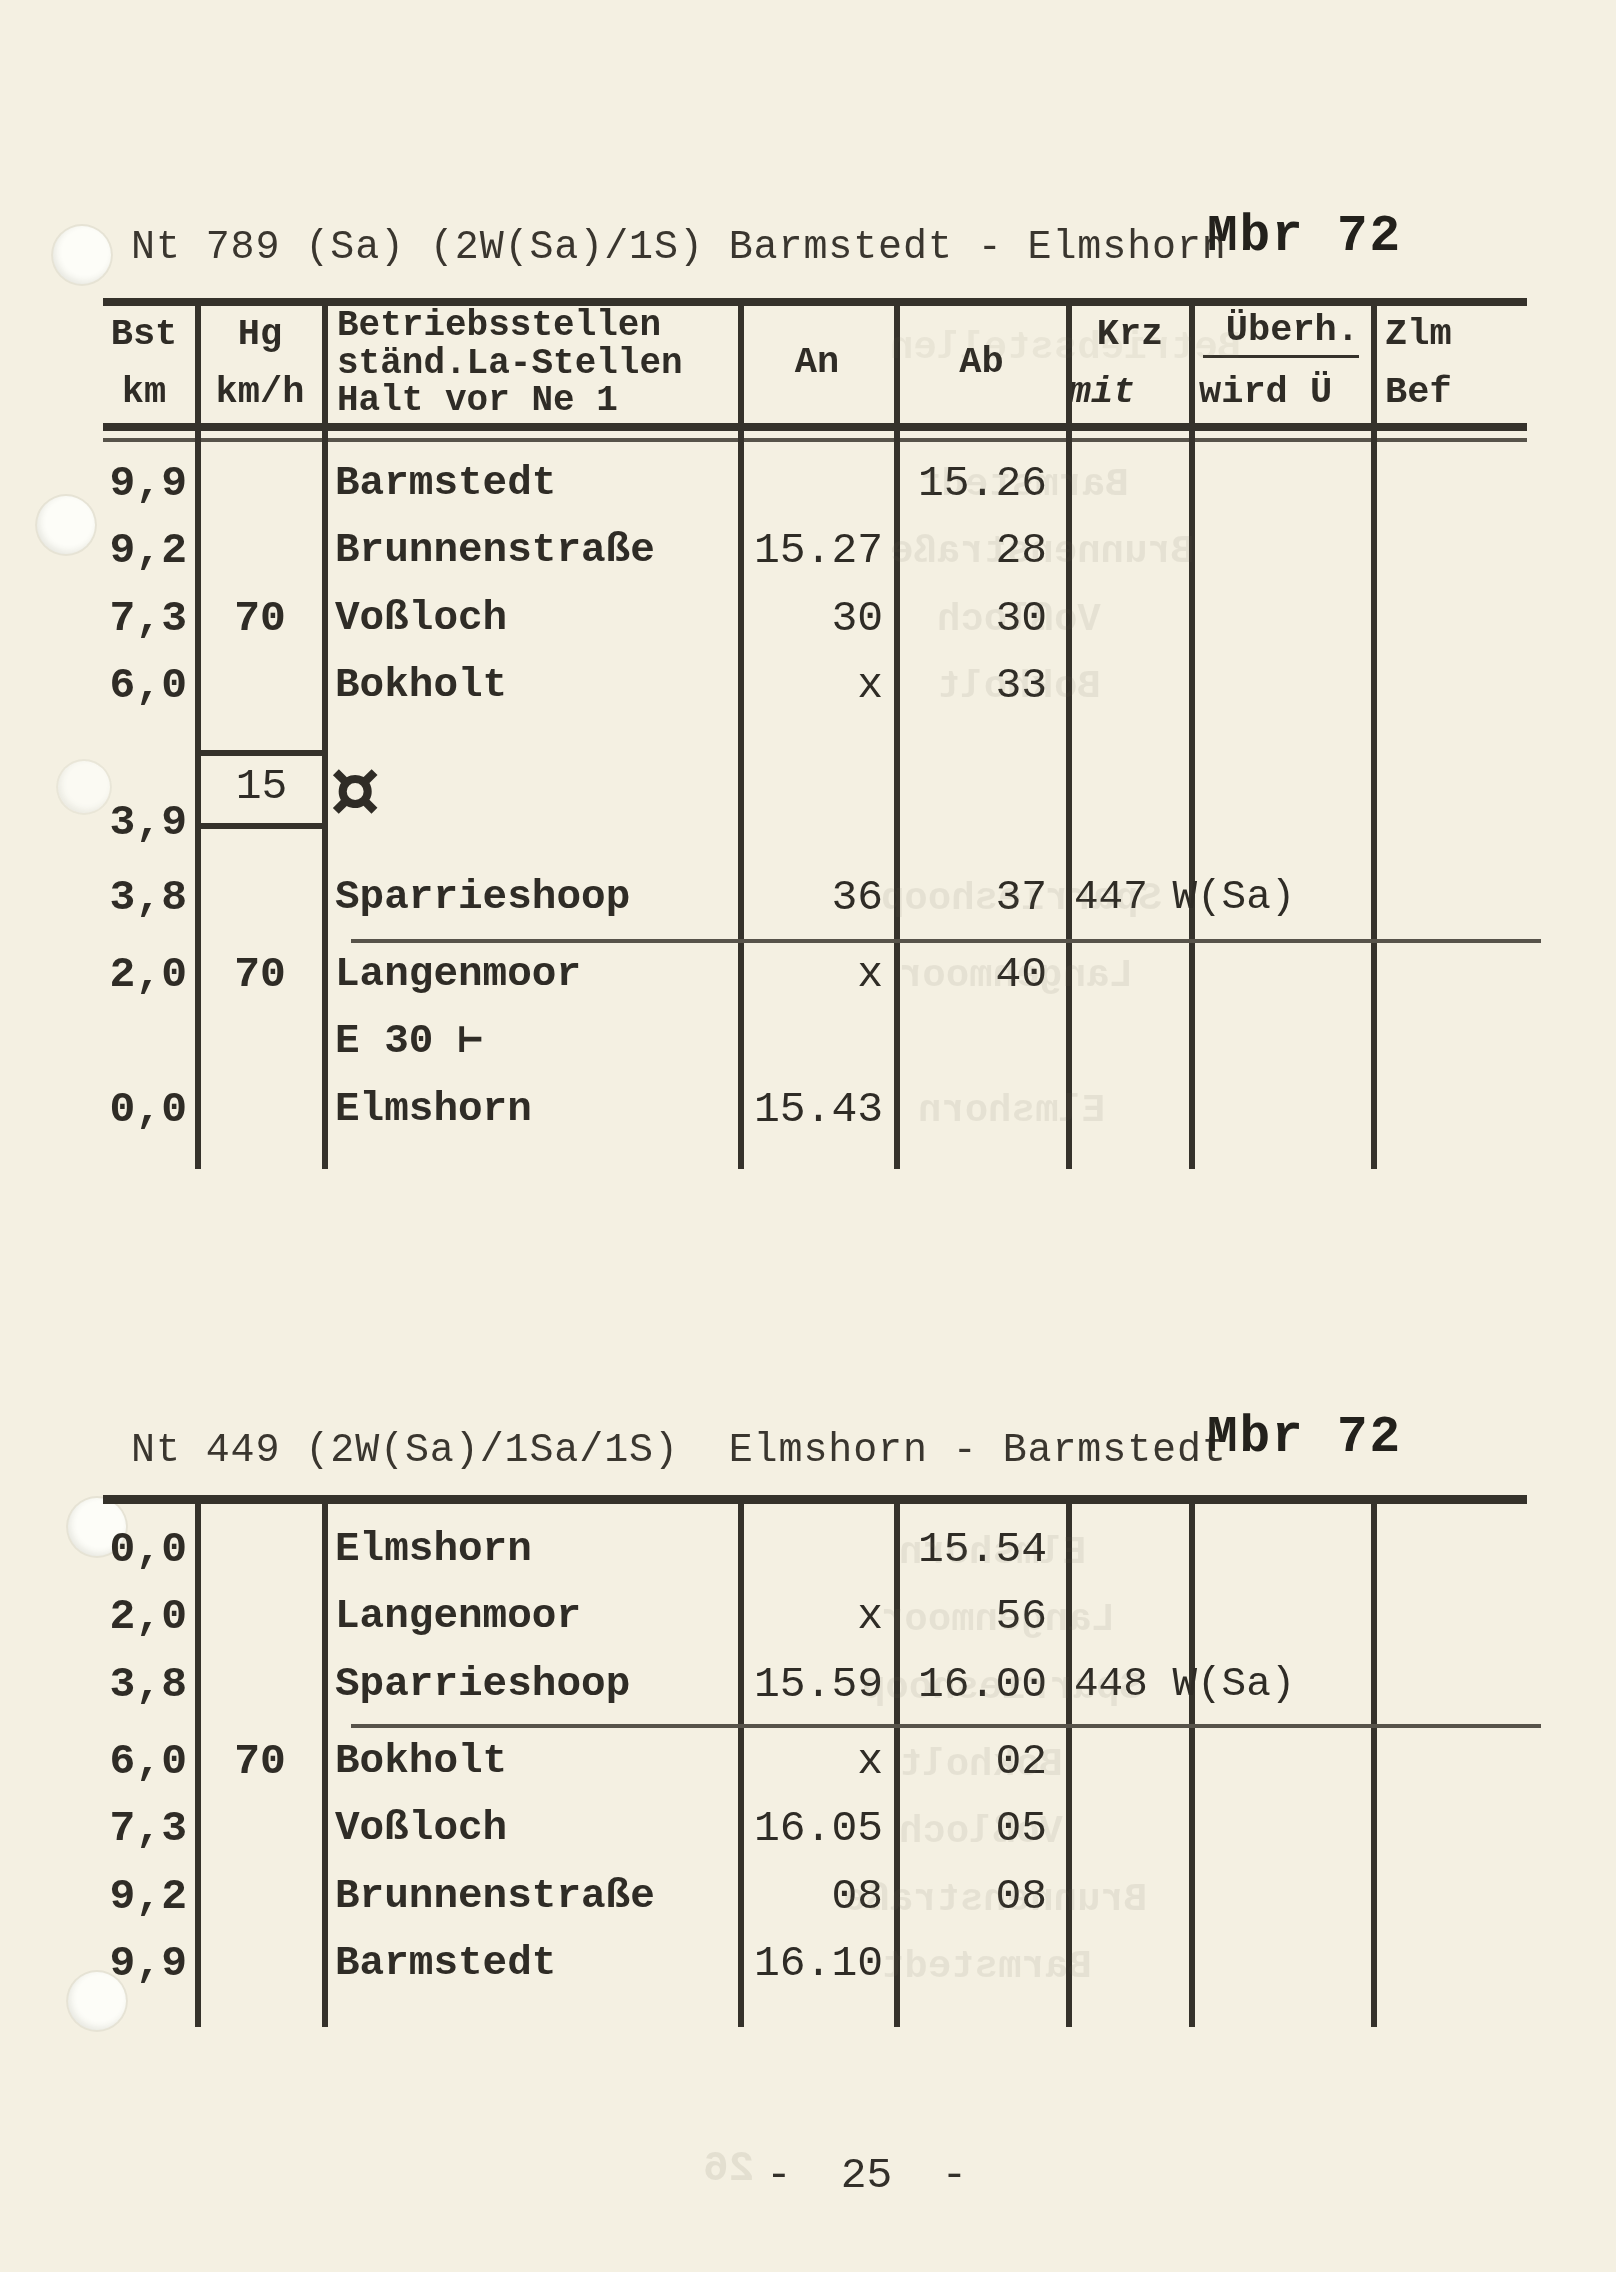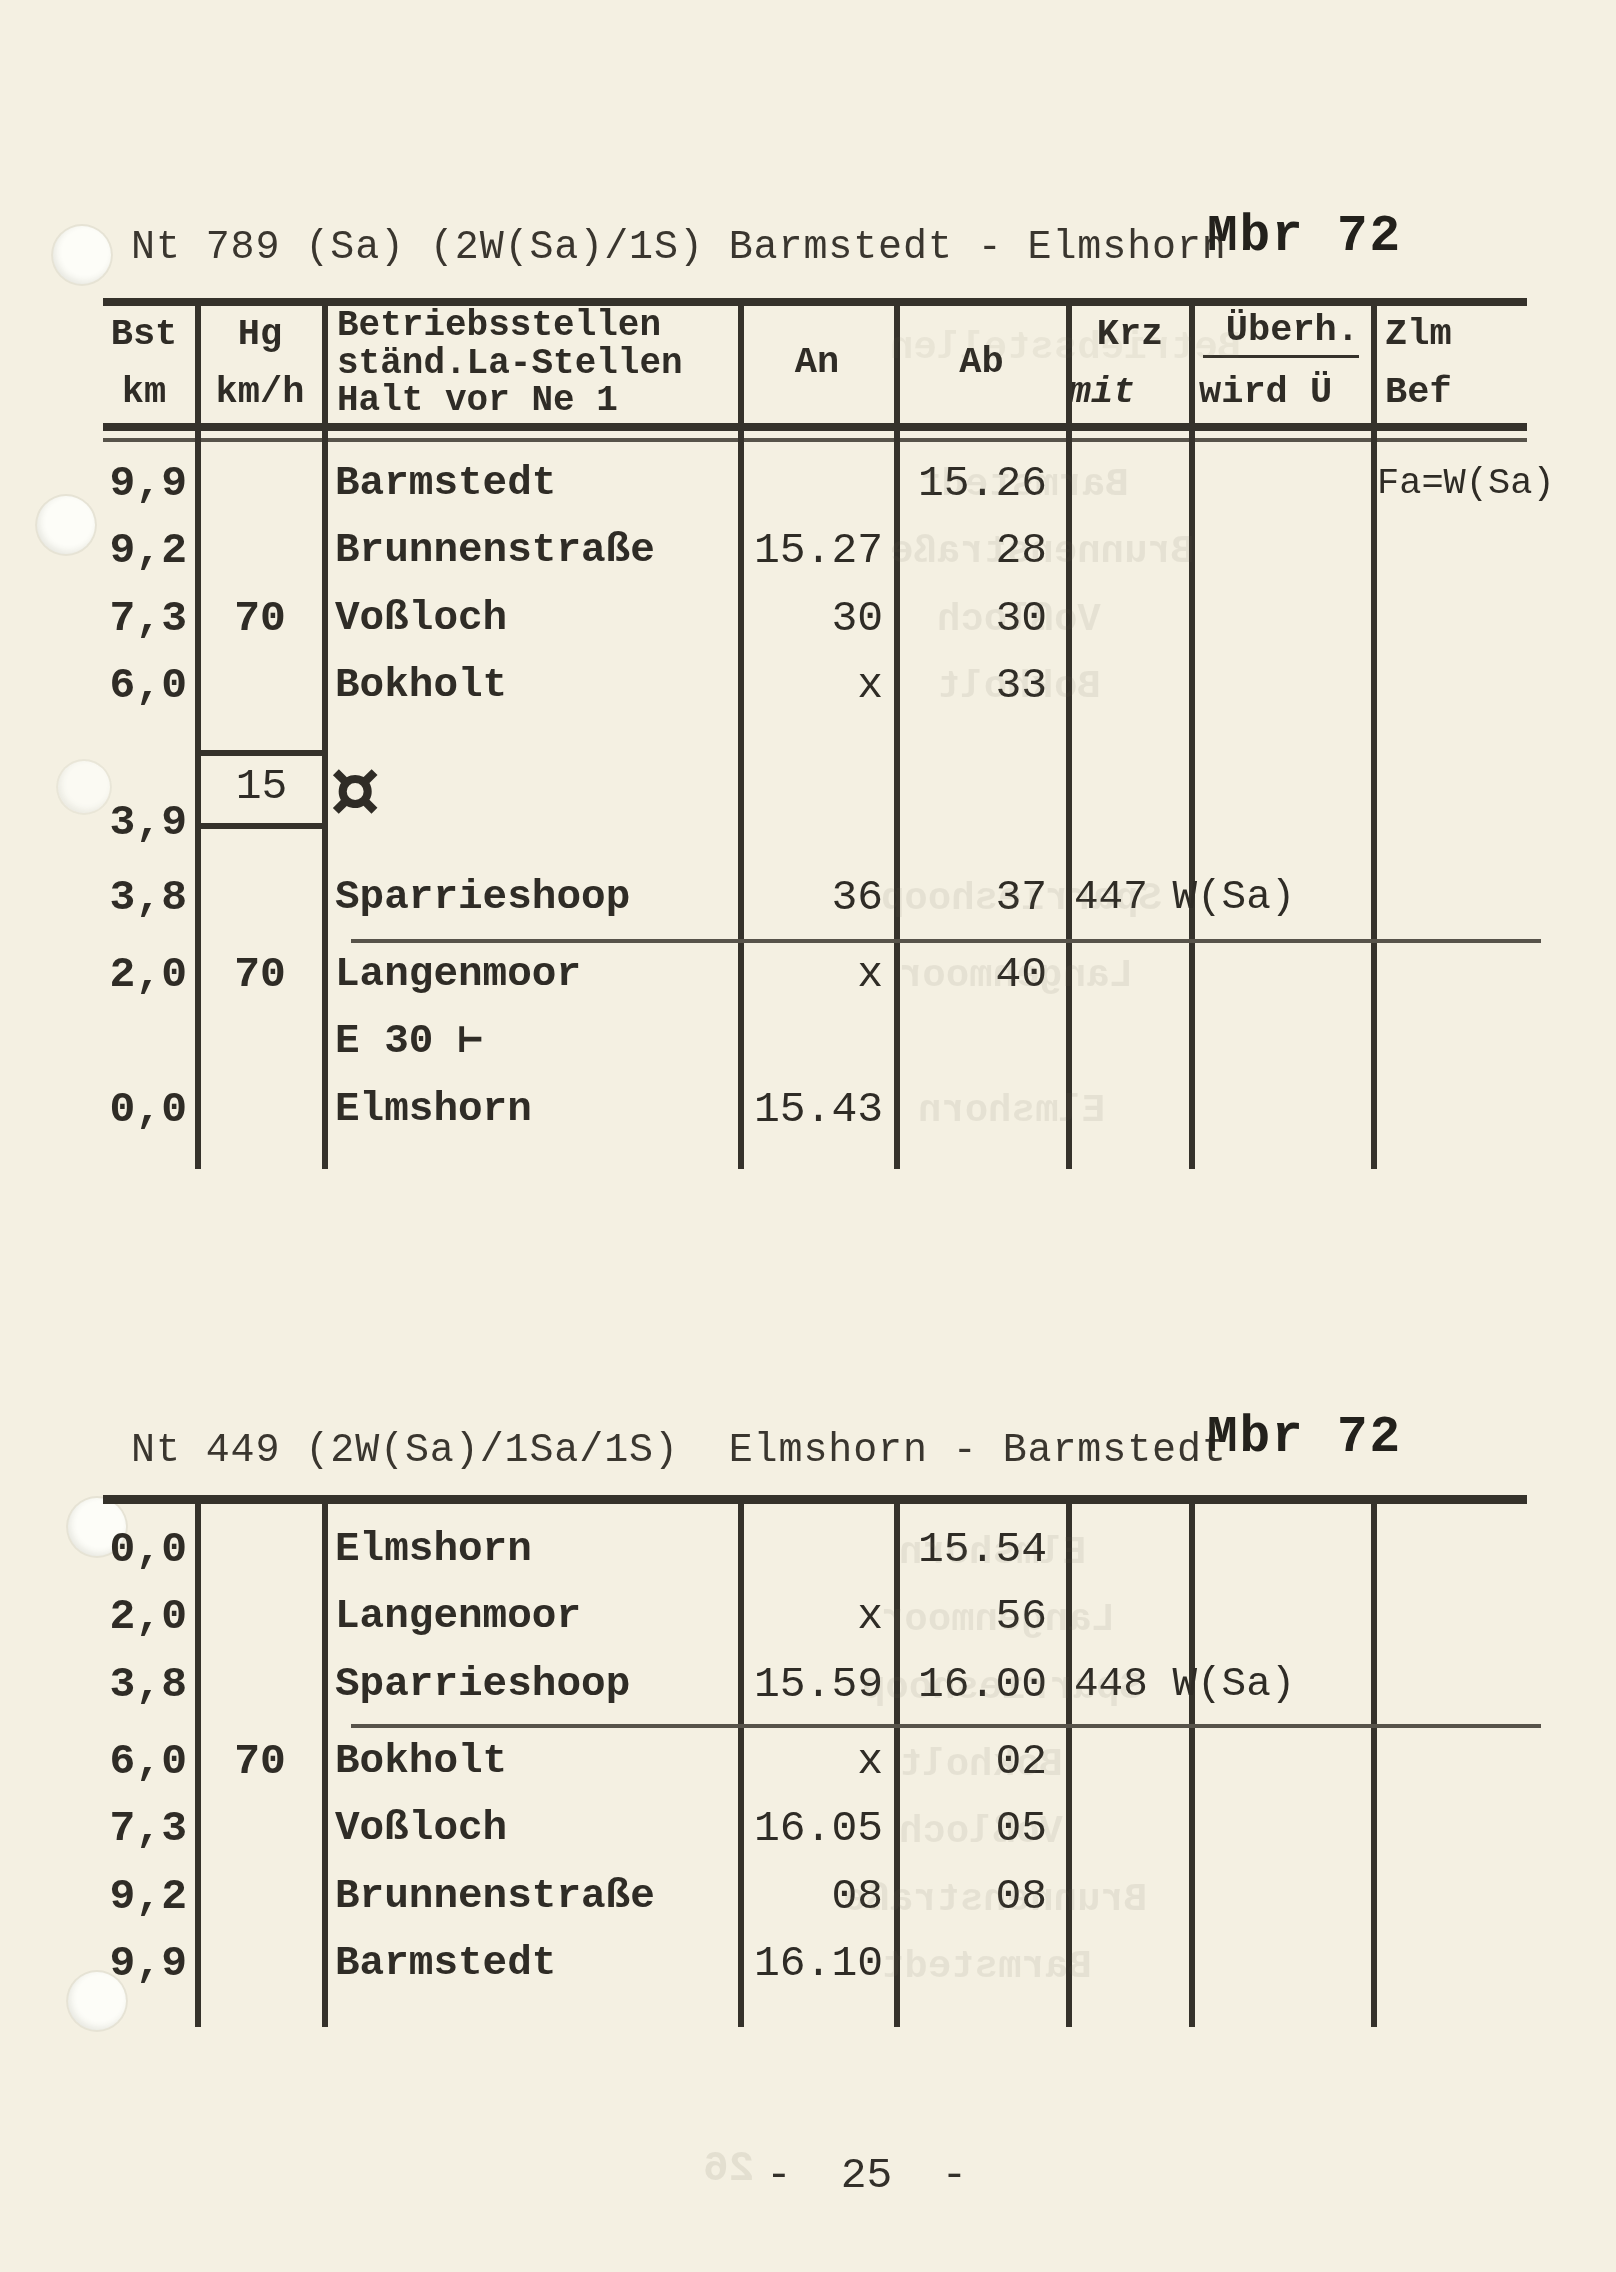--- a/index.html
+++ b/index.html
@@ -93,21 +93,20 @@
   <div class="vline" style="left:1189px;top:298px;height:871px;"></div>
   <div class="vline" style="left:1371px;top:298px;height:871px;"></div>
 
   <div class="trow" style="top:450px;">
     <span class="cell c-km">9,9</span>
     <span class="cell c-hg"></span>
     <span class="cell c-name">Barmstedt</span>
     <span class="cell c-an"></span>
     <span class="cell c-ab">15.26</span>
     <span class="cell c-krz"></span>
-    <span class="cell c-bef">Fa=W(Sa)</span>
   </div>
   <div class="trow" style="top:517px;">
     <span class="cell c-km">9,2</span>
     <span class="cell c-hg"></span>
     <span class="cell c-name">Brunnenstraße</span>
     <span class="cell c-an">15.27</span>
     <span class="cell c-ab">28</span>
     <span class="cell c-krz"></span>
     <span class="cell c-bef"></span>
   </div>

